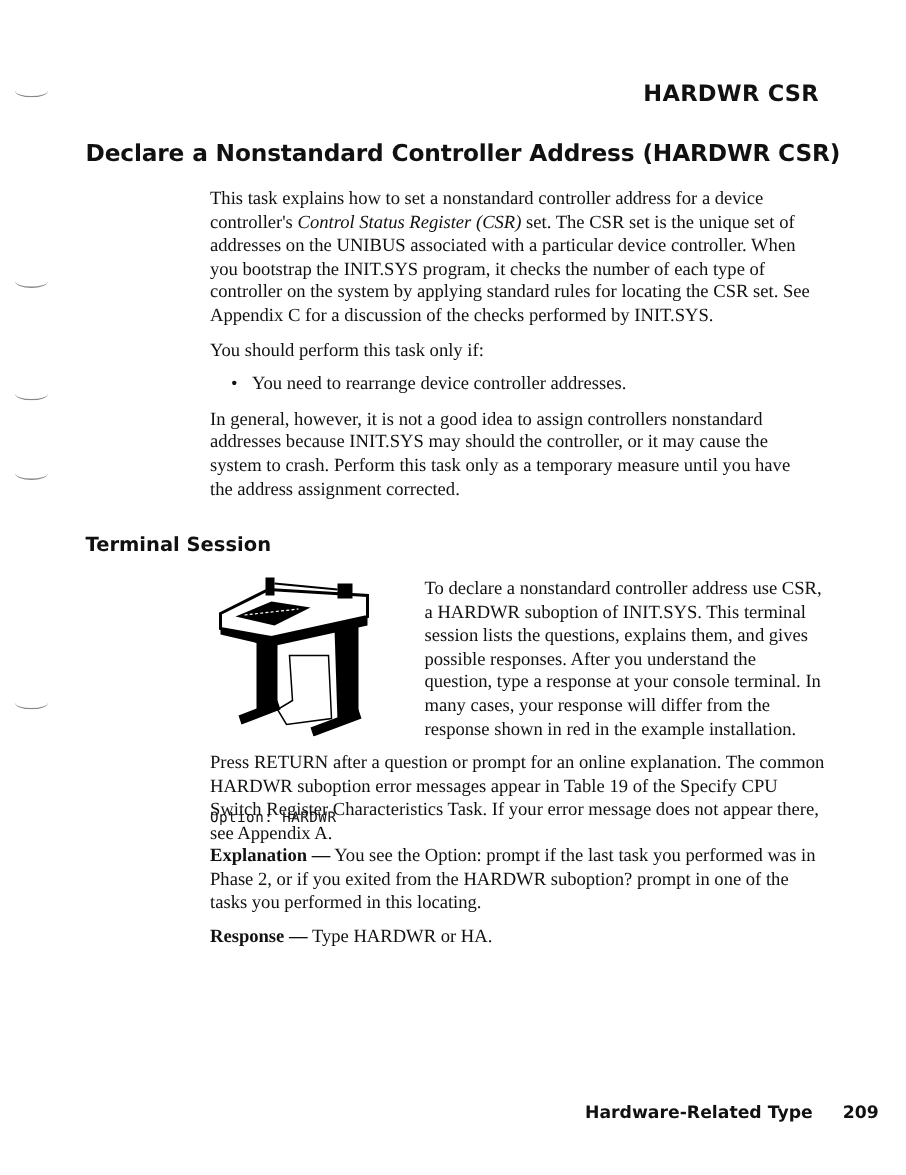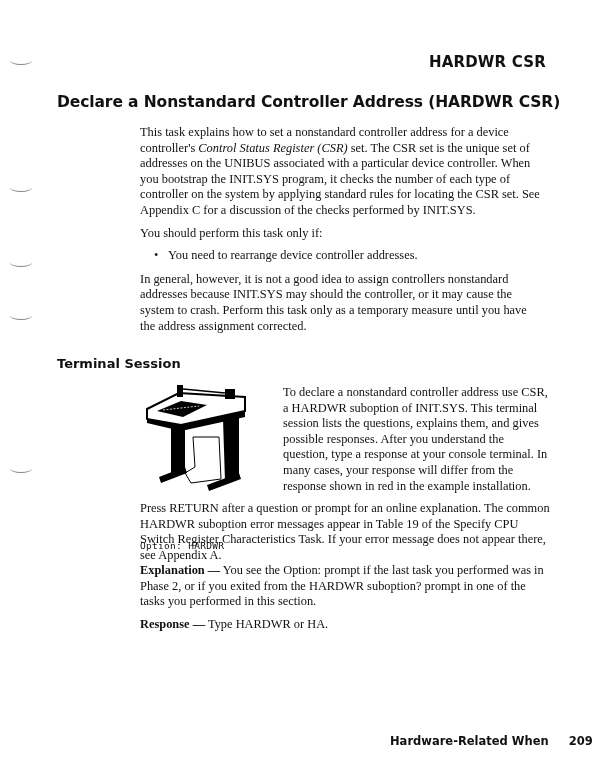--- a/index.html
+++ b/index.html
@@ -85,19 +85,19 @@
   <p>To declare a nonstandard controller address use CSR, a HARDWR suboption of INIT.SYS. This terminal session lists the questions, explains them, and gives possible responses. After you understand the question, type a response at your console terminal. In many cases, your response will differ from the response shown in red in the example installation.</p>
   <p>Press RETURN after a question or prompt for an online explanation. The common HARDWR suboption error messages appear in Table 19 of the Specify CPU Switch Register Characteristics Task. If your error message does not appear there, see Appendix A.</p>
 </div>
 
 <div class="prompt-line mono">
   <span>Option:</span>
   <span>HARDWR</span>
 </div>
 
 <div class="explain serif">
-  <p><span class="lead">Explanation —</span><span> You see the Option: prompt if the last task you performed was in Phase 2, or if you exited from the HARDWR suboption? prompt in one of the tasks you performed in this section.</span></p>
+  <p><span class="lead">Explanation —</span><span> You see the Option: prompt if the last task you performed was in Phase 2, or if you exited from the HARDWR suboption? prompt in one of the tasks you performed in this locating.</span></p>
   <p><span class="lead">Response —</span><span> Type HARDWR or HA.</span></p>
 </div>
 
 <div class="footer sans">
-  <span>Hardware-Related When</span><span class="page-num">209</span>
+  <span>Hardware-Related Type</span><span class="page-num">209</span>
 </div>
 
 </body></html>

